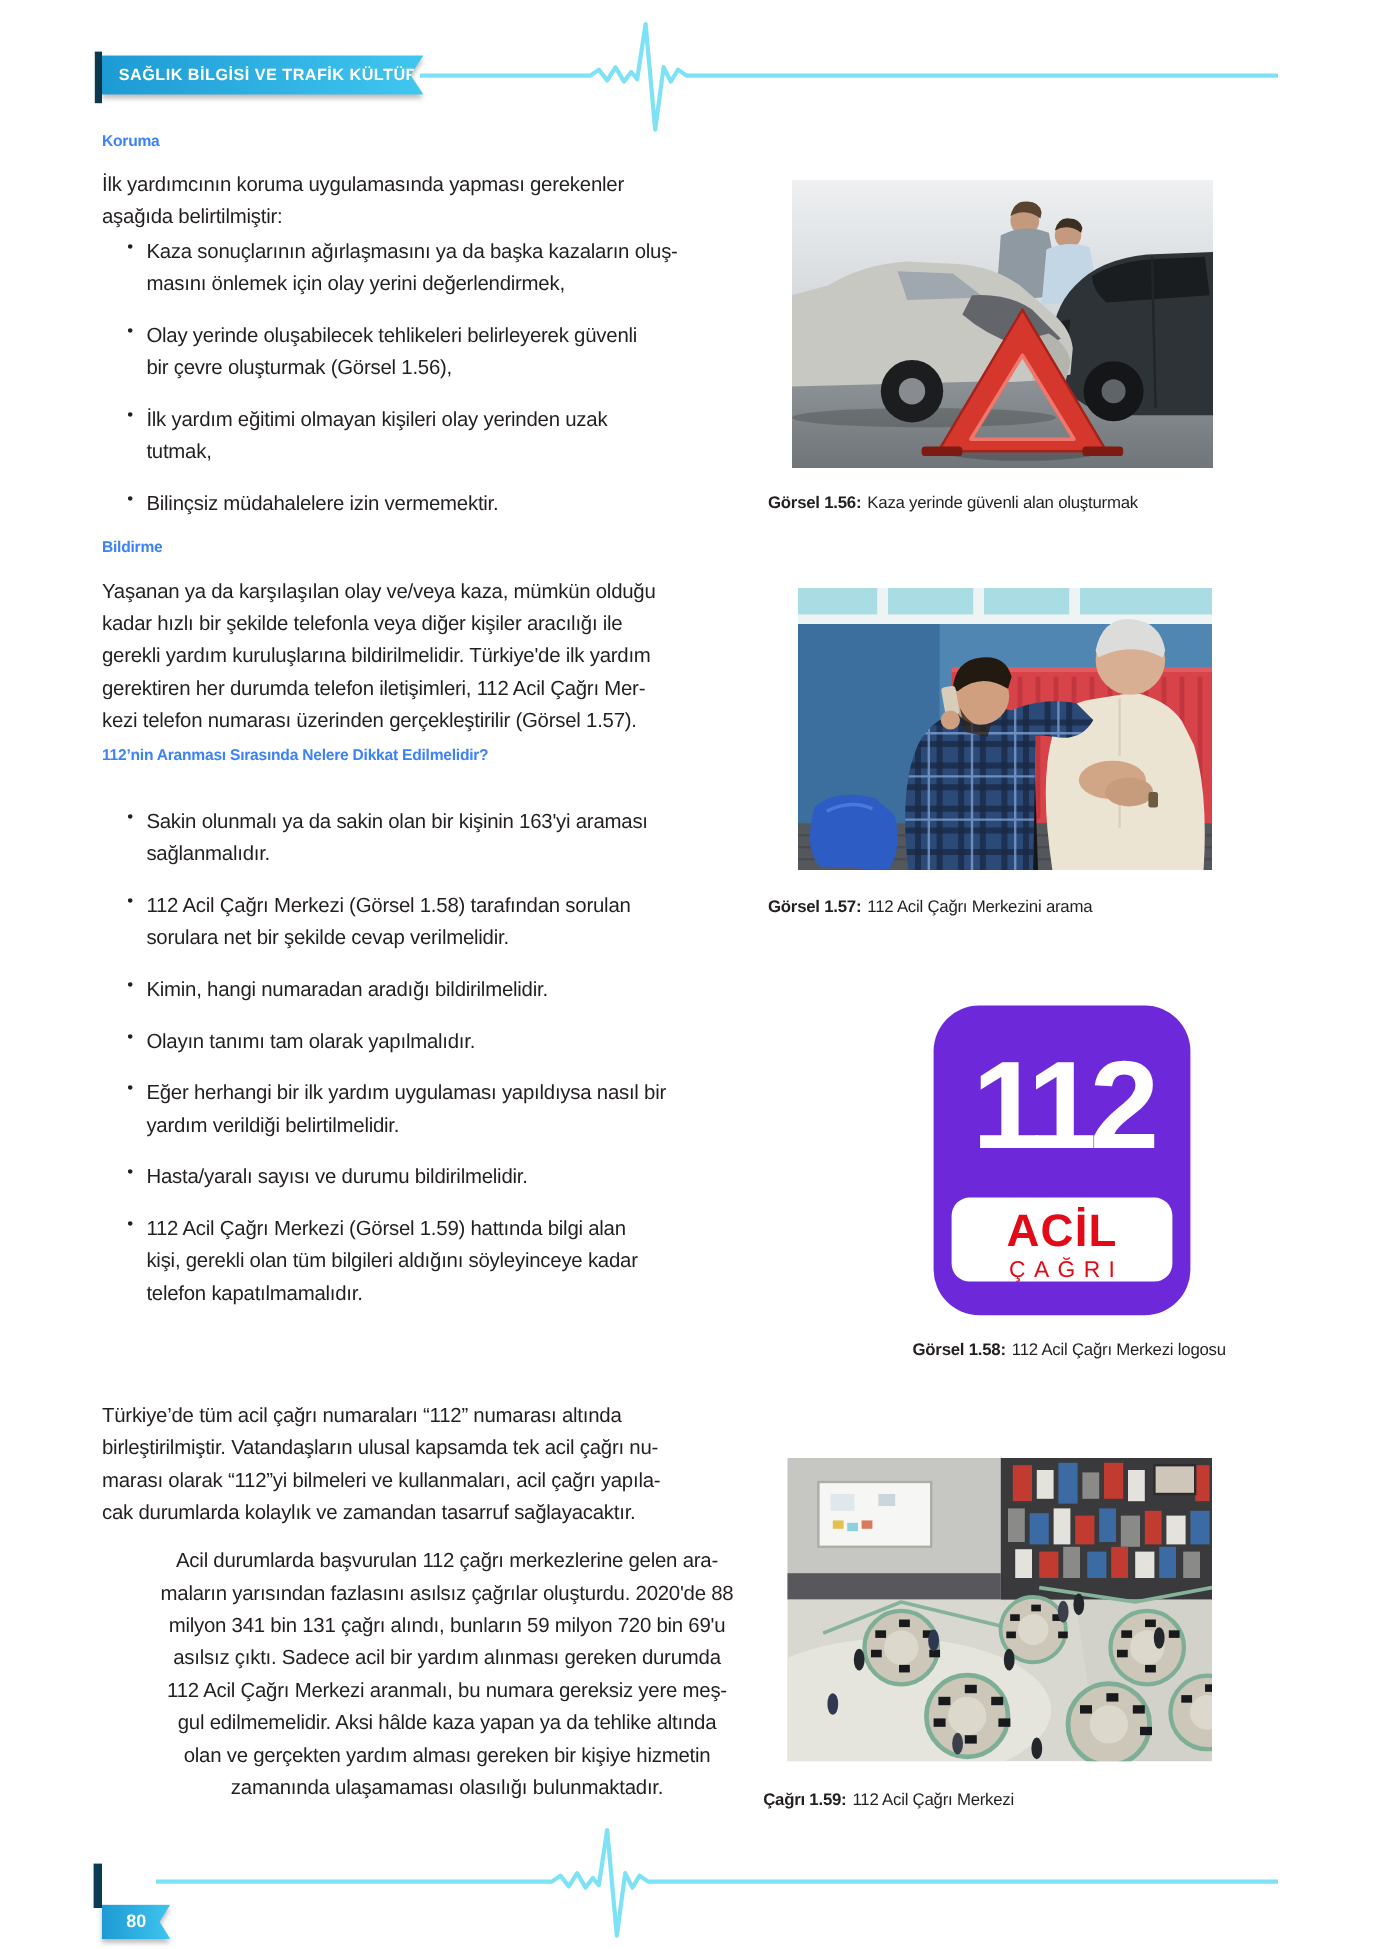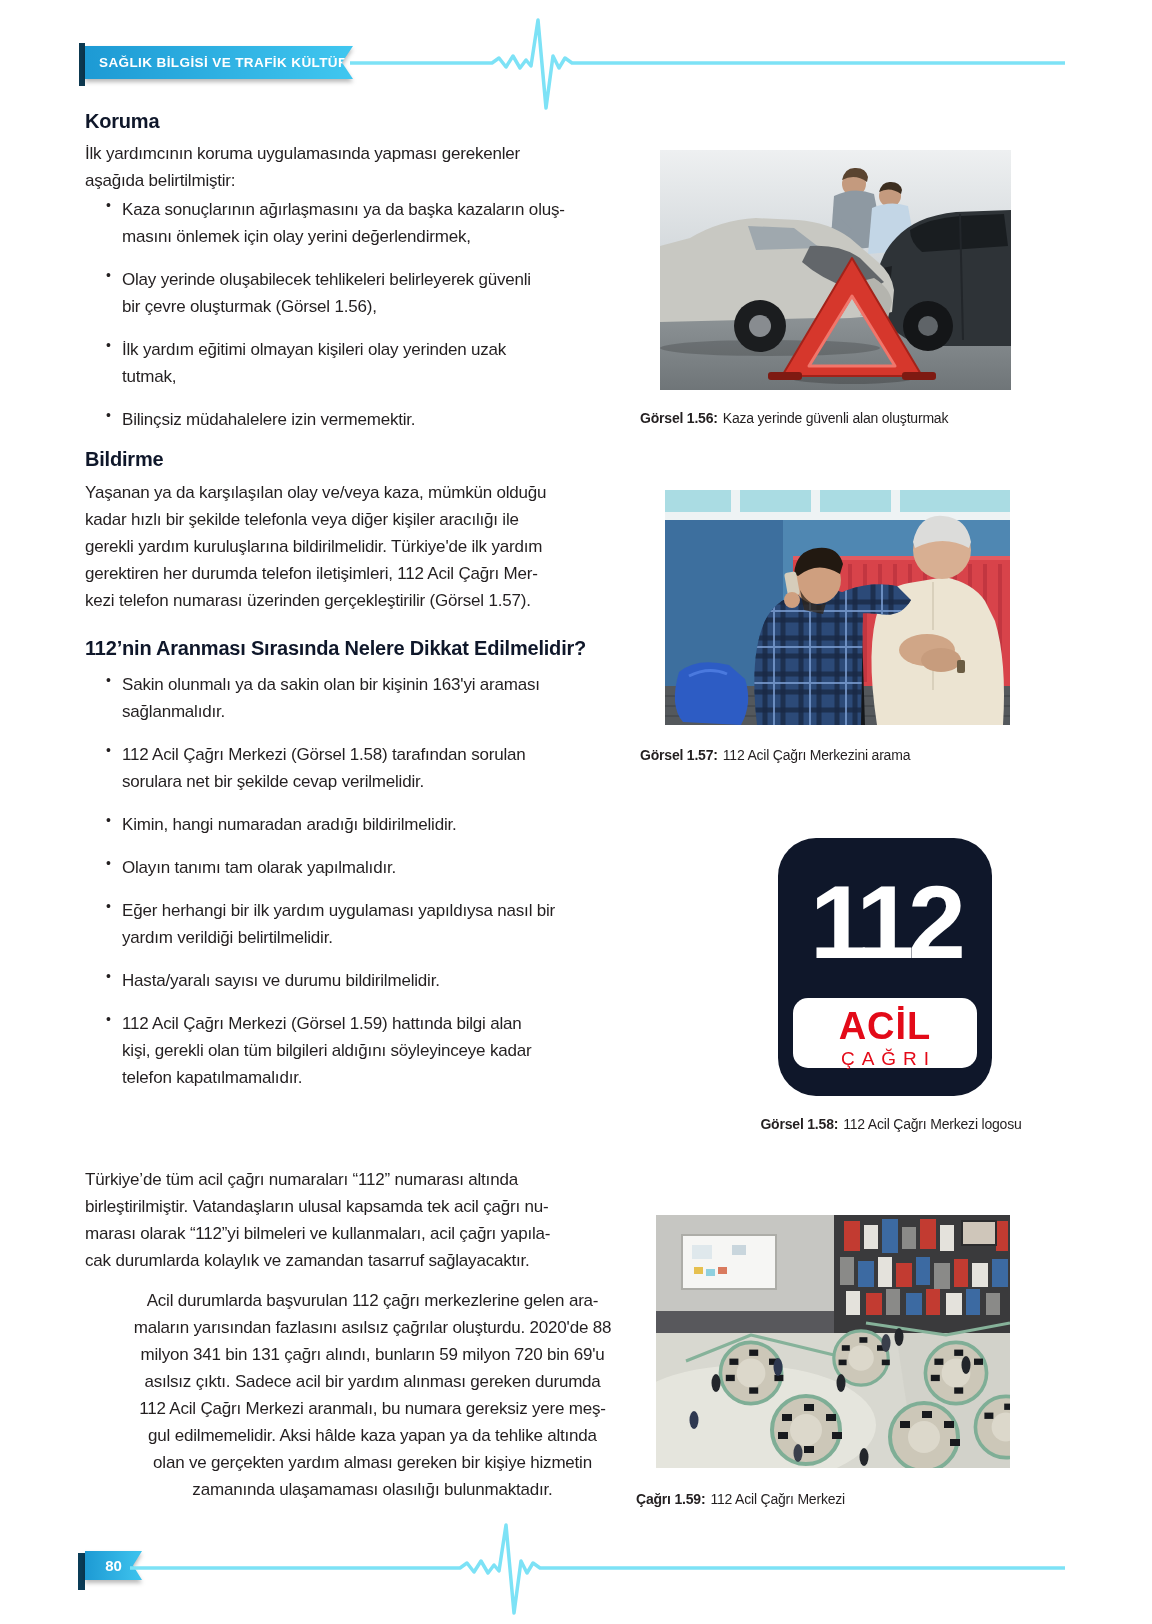--- a/index.html
+++ b/index.html
@@ -14,61 +14,61 @@
           clip-path:polygon(0 0,100% 0,calc(100% - 11px) 50%,100% 100%,0 100%);}
   .banner-fold{position:absolute;left:79px;top:43px;width:6px;height:43px;background:#0d3950;}
   .banner span{color:#fff;font-size:13.5px;font-weight:bold;letter-spacing:.4px;white-space:nowrap;}
   .ekg{position:absolute;}
   .ekg-top{left:350px;top:7px;}
   .ekg-bottom{left:130px;top:1512px;}
 
   .ribbon-wrap{position:absolute;left:85px;top:1551px;filter:drop-shadow(0 3px 2px rgba(0,0,0,.28));}
   .ribbon{position:relative;width:57px;height:29px;display:flex;align-items:center;justify-content:center;
           background:linear-gradient(90deg,#1d9ad4 0%,#3fc4ee 100%);
-          clip-path:polygon(0 0,100% 0,calc(100% - 9px) 50%,100% 100%,0 100%);}
+          clip-path:polygon(0 0,100% 0,calc(100% - 9px) 50%,100% 100%,0 100%);margin-top:36px;}
   .ribbon-fold{position:absolute;left:78px;top:1553px;width:7px;height:37px;background:#0a3c57;}
   .ribbon span{color:#fff;font-size:15px;font-weight:bold;}
 
   
   .text-col{position:absolute;left:85px;top:0;width:575px;}
-  .h{position:absolute;margin:0;font-size:20px;font-weight:bold;color:#0f172a;letter-spacing:-0.2px;white-space:pre-line;}
+  .h{position:absolute;margin:0;font-size:13px;font-weight:bold;color:#3b82f6;letter-spacing:-0.2px;white-space:pre-line;}
   .para{position:absolute;margin:0;width:575px;font-size:17px;line-height:27px;
         letter-spacing:-0.2px;white-space:pre-line;}
   .list{position:absolute;left:20px;width:545px;margin:0;padding:0;list-style:none;}
   .list li{position:relative;padding-left:17px;margin:0 0 16px 0;}
   .list li::before{content:"•";position:absolute;left:1px;top:1px;font-size:14px;color:#231f20;}
   .li-text{display:block;font-size:17px;line-height:27px;letter-spacing:-0.2px;white-space:pre-line;}
 
   .h-koruma{top:110px;}
   .p-intro{top:140px;}
   .ul-koruma{top:196px;}
   .h-bildirme{top:448px;}
   .p-bildirme{top:479px;}
-  .h-dikkat{top:637px;}
+  .h-dikkat{top:621px;}
   .ul-dikkat{top:671px;}
   .p-unify{top:1166px;}
   .p-false{top:1287px;text-align:center;}
 
   
   .photo{position:absolute;overflow:hidden;}
   .photo svg{display:block;}
   .photo-accident{left:660px;top:150px;width:351px;height:240px;}
   .photo-calling{left:665px;top:490px;width:345px;height:235px;}
   .photo-callcenter{left:656px;top:1215px;width:354px;height:253px;}
 
   .figcap{position:absolute;font-size:14px;letter-spacing:-0.2px;color:#231f20;white-space:nowrap;}
   .figcap b{font-weight:bold;}
   .figcap span{margin-left:5px;margin-top:12px;}
   .cap-156{left:640px;top:396px;}
   .cap-157{left:640px;top:733px;}
   .cap-158{left:705px;top:1102px;width:372px;text-align:center;white-space:normal;}
   .cap-159{left:636px;top:1477px;}
 
   
-  .logo112{position:absolute;left:778px;top:838px;width:214px;height:258px;background:#0f172a;
+  .logo112{position:absolute;left:778px;top:838px;width:214px;height:258px;background:#6d28d9;
            border-radius:38px;}
   .logo-number{position:absolute;left:0;right:0;top:14px;text-align:center;color:#fff;
                font-size:104px;font-weight:bold;letter-spacing:-6px;line-height:140px;}
   .logo-box{position:absolute;left:15px;right:15px;top:160px;height:70px;background:#fff;
             border-radius:15px;text-align:center;}
   .logo-acil{margin-top:7px;color:#e30a18;font-size:38px;font-weight:bold;letter-spacing:1px;line-height:42px;}
   .logo-cagri{color:#e30a18;font-size:19px;font-weight:500;letter-spacing:7px;line-height:24px;text-indent:7px;}
 </style>
 </head>
 <body>

